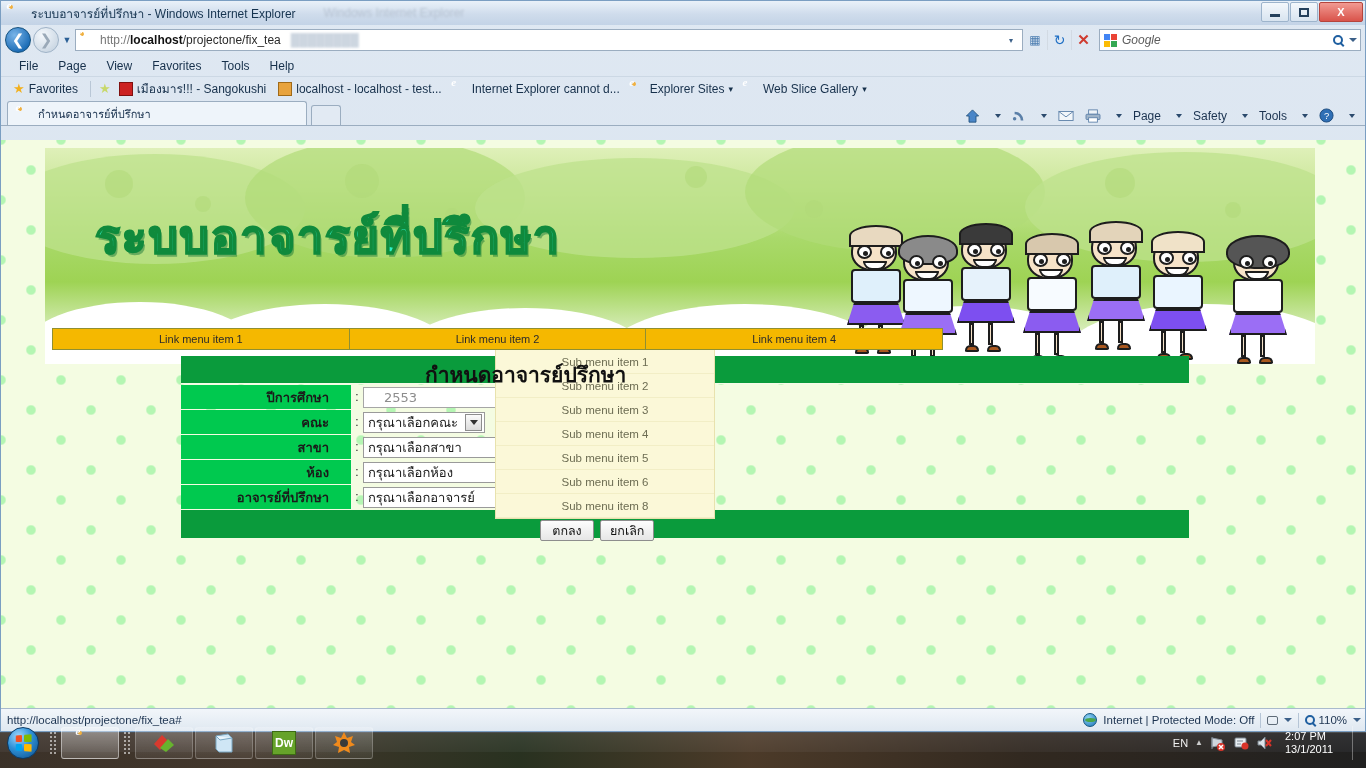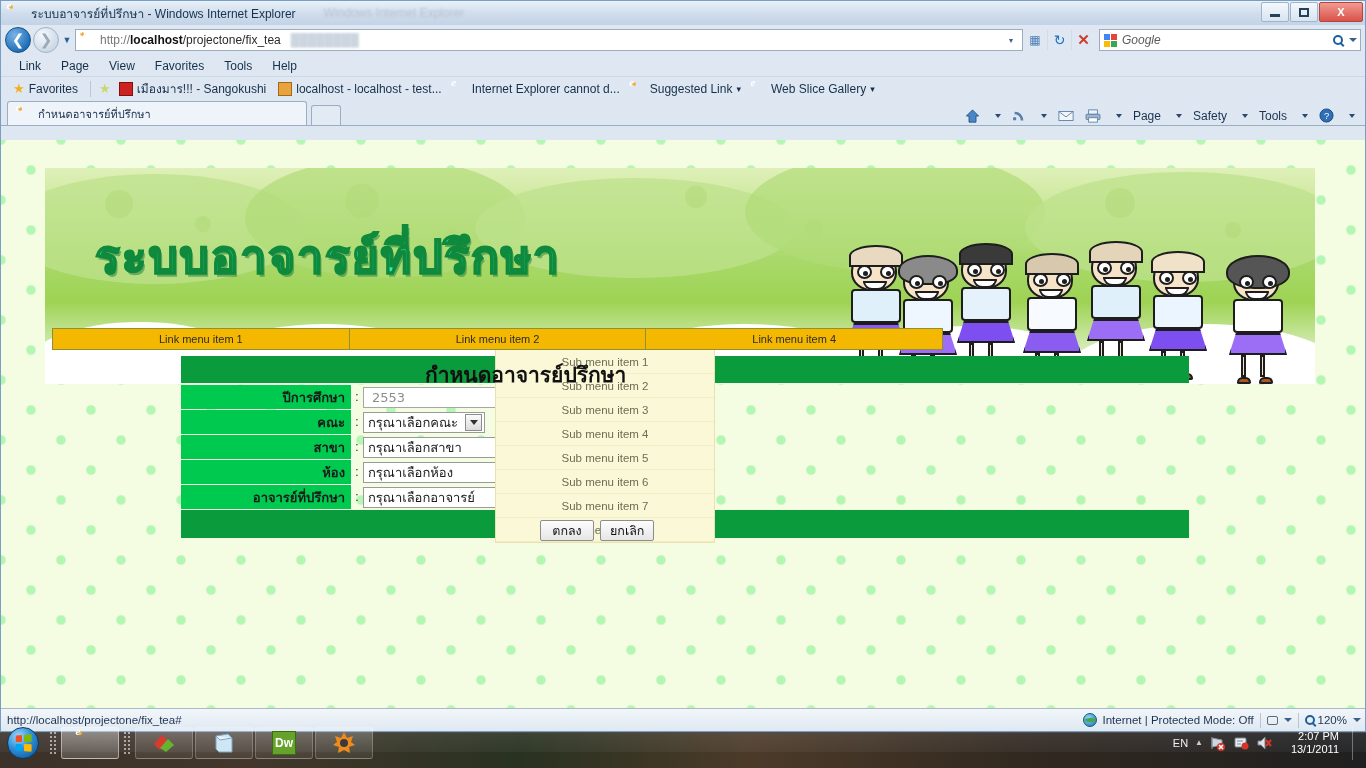--- a/index.html
+++ b/index.html
@@ -169,21 +169,20 @@
     background-position: 0 0, 30px 30px;
   }
   .page-wrap {
     position: absolute; left: 44px; top: 8px; width: 1270px;
   }
 
   
   .banner {
     position: relative; height: 216px; width: 1270px; overflow: hidden;
     background: linear-gradient(to bottom,#dff0b9 0%,#cbe79a 18%,#a9d96a 42%,#9ed354 62%,#ffffff 100%);
-    margin-top: 20px;
   }
   .hill {
     position: absolute; border-radius: 50%;
     background: rgba(190,226,140,.75);
   }
   .cloud {
     position: absolute; border-radius: 50%; background: #fff;
   }
   .dot { position:absolute; border-radius:50%; background: rgba(176,216,120,.55);}
   .banner-title {
@@ -269,31 +268,31 @@
     position: absolute; left: 380px; top: 210px; z-index: 40;
     font-family: "DejaVu Sans", sans-serif;
     font-size: 21px; font-weight: bold; color: #111; white-space: nowrap;
   }
   .frow {
     display: flex; align-items: center; height: 24px; margin-top: 1px;
   }
   .flabel {
     width: 170px; height: 24px; background: #00c94f;
     display: flex; align-items: center; justify-content: flex-end;
-    padding-right: 6px; font-family:"DejaVu Sans",sans-serif;
+    padding-right: 22px; font-family:"DejaVu Sans",sans-serif;
     font-size: 13px; font-weight: bold; color: #1a1a1a; white-space: nowrap;
   }
   .fcolon {
     width: 12px; text-align:center; font-size: 12px; color:#1a1a1a;
     background: transparent;
   }
   .fctl { display: flex; align-items: center; }
   input.ftext {
     width: 158px; height: 21px; border: 1px solid #a6a6a6;
-    background: #fff; font-size: 13px; color: #8d8d8d; padding: 0 8px;
+    background: #fff; font-size: 13px; color: #8d8d8d; padding: 0 20px;
     font-family:"DejaVu Sans",sans-serif;
   }
   .fsel {
     height: 21px; border: 1px solid #9a9a9a; background: #fff;
     display: flex; align-items: center; justify-content: space-between;
     font-family:"DejaVu Sans",sans-serif; font-size: 13px; color: #1a1a1a;
     padding-left: 4px; cursor: pointer;
   }
   .fsel .arw {
     width: 17px; height: 17px; margin: 0 2px; flex:0 0 auto;
@@ -379,21 +378,21 @@
     display: flex; align-items: center; justify-content: center;
   }
   .tbtn.active { background: linear-gradient(to bottom, rgba(255,255,255,.4), rgba(255,255,255,.14));
     border-color: rgba(255,255,255,.45); }
   .tray {
     margin-left: auto; display: flex; align-items: center; gap: 7px;
     padding-right: 4px; z-index:2; color: #f0f0f0; font-size: 11px;
   }
   .tray-ico { width: 16px; height: 16px; position: relative; }
   .clock {
-    text-align: right; line-height: 13px; font-size: 11px; color: #fff;
+    text-align: left; line-height: 13px; font-size: 11px; color: #fff;
     padding: 0 6px; min-width: 66px;
   }
   .showdesk { width: 10px; height: 34px; border-left: 1px solid rgba(255,255,255,.35); }
 
   
   .ie-e {
     width:100%;height:100%;border-radius:50%;
     background: radial-gradient(circle at 40% 35%, #bfe4ff 0%, #2f95dd 50%, #15588f 100%);
     position: relative; overflow:hidden;
   }
@@ -456,21 +455,21 @@
       </span>
       <span class="search-ph">Google</span>
       <span class="search-right">
         <span class="mag"></span>
         <span class="caret"></span>
       </span>
     </div>
   </div>
 
   <div class="menubar">
-    <span>Link</span>
+    <span>File</span>
     <span>Page</span>
     <span>View</span>
     <span>Favorites</span>
     <span>Tools</span>
     <span>Help</span>
   </div>
 
   <div class="favbar">
     <span class="favitem">
       <span class="star">★</span>
@@ -489,21 +488,21 @@
       <span>localhost - localhost - test...</span>
     </span>
 
     <span class="favitem">
       <span class="fav-ico"><span class="ie-e"></span></span>
       <span>Internet Explorer cannot d...</span>
     </span>
 
     <span class="favitem">
       <span class="fav-ico"><span class="ie-e ring"></span></span>
-      <span>Suggested Link</span>
+      <span>Explorer Sites</span>
       <span style="font-size:9px;">▾</span>
     </span>
 
     <span class="favitem">
       <span class="fav-ico"><span class="ie-e"></span></span>
       <span>Web Slice Gallery</span>
       <span style="font-size:9px;">▾</span>
     </span>
   </div>
 
@@ -752,21 +751,20 @@
       <div class="navitem">Link menu item 4</div>
     </div>
 
     <div class="submenu">
       <div class="subitem">Sub menu item 1</div>
       <div class="subitem">Sub menu item 2</div>
       <div class="subitem">Sub menu item 3</div>
       <div class="subitem">Sub menu item 4</div>
       <div class="subitem">Sub menu item 5</div>
       <div class="subitem">Sub menu item 6</div>
-      <div class="subitem">Sub menu item 7</div>
       <div class="subitem">Sub menu item 8</div>
     </div>
 
     <div class="formpanel">
       <div class="barrow head"></div>
 
       <div class="frow">
         <div class="flabel">ปีการศึกษา</div>
         <div class="fcolon">:</div>
         <div class="fctl">
@@ -843,21 +841,21 @@
   <span class="sb-url">http://localhost/projectone/fix_tea#</span>
   <span class="sb-zone">
     <span class="globe"></span>
     <span>Internet | Protected Mode: Off</span>
     <span class="sb-sep"></span>
     <span class="lock-sm"></span>
     <span class="caret"></span>
     <span class="sb-sep"></span>
     <span class="zoom-lbl">
       <span class="mag"></span>
-      <span>120%</span>
+      <span>110%</span>
     </span>
     <span class="caret"></span>
   </span>
 </div>
 
 <div id="taskbar">
   <div id="tb-bgshow"></div>
 
   <div class="startorb">
     <div class="orb">

